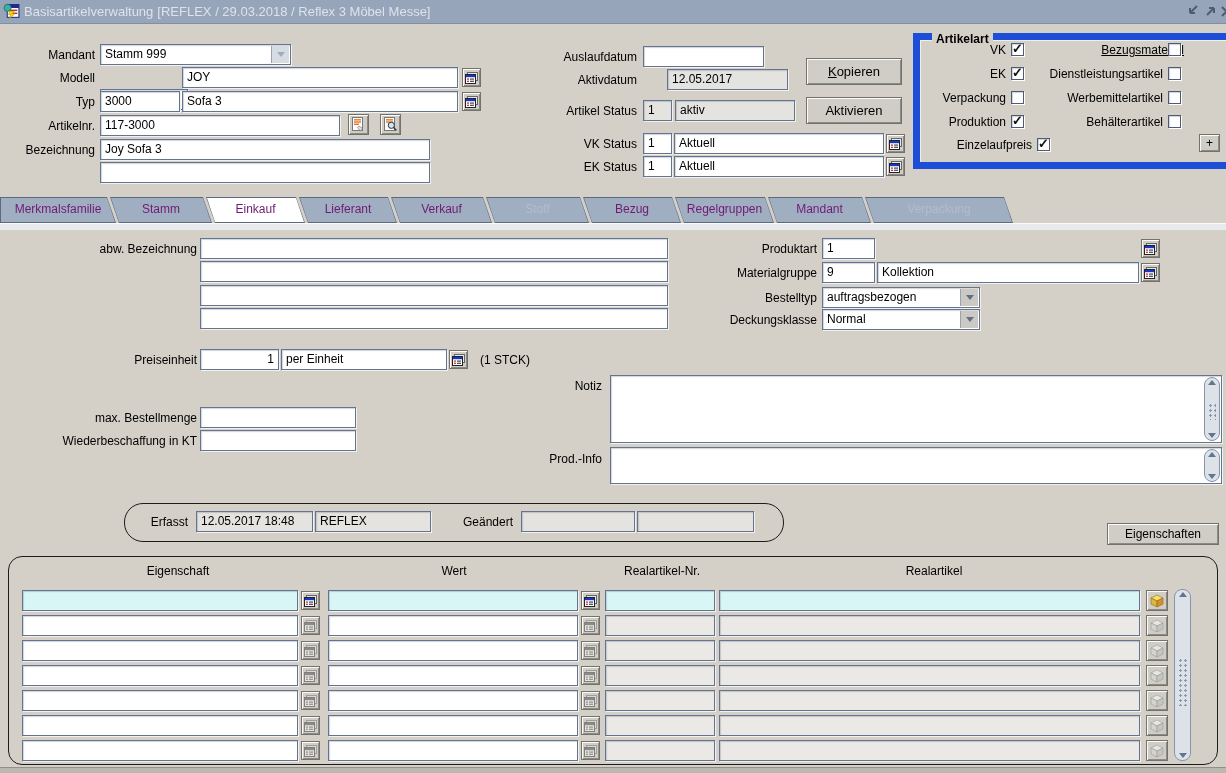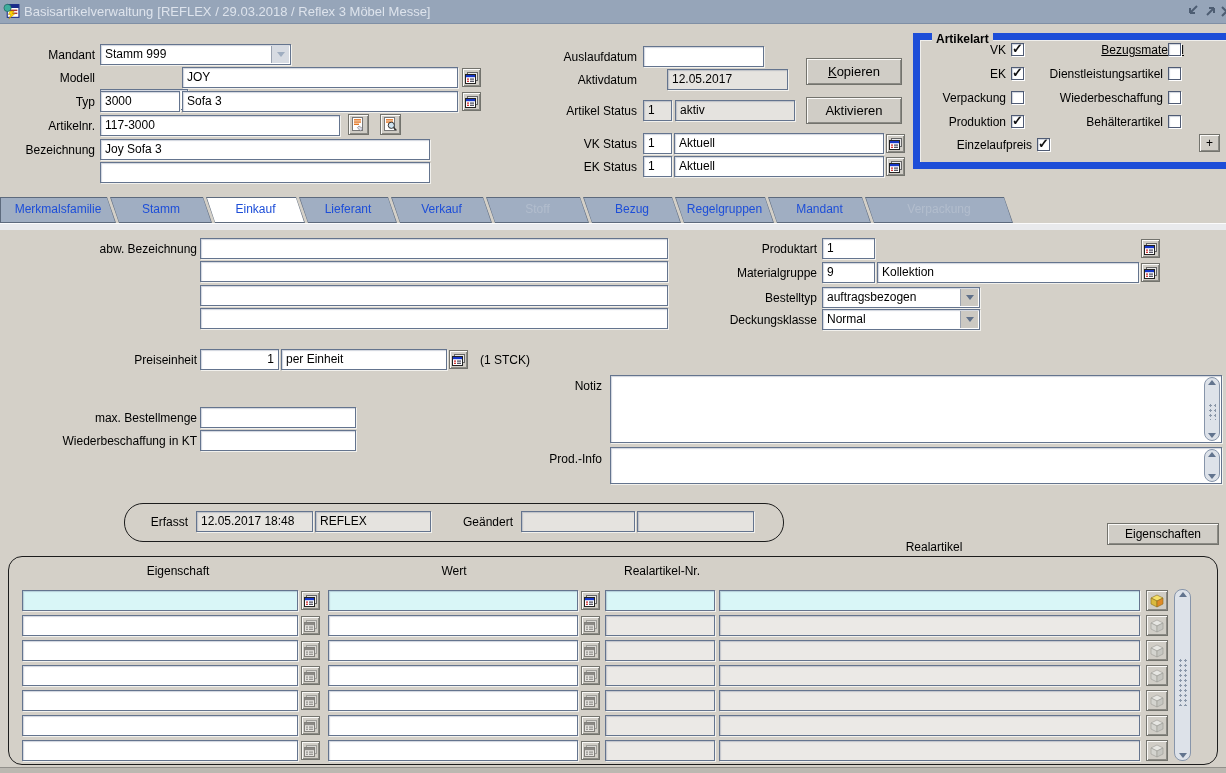--- a/index.html
+++ b/index.html
@@ -55,21 +55,21 @@
 
   
   .tabbar{position:absolute;left:0;top:197px;width:1226px;height:26px;}
   .tab{position:absolute;top:0;height:26px;}
   .tab .shape{position:absolute;inset:0;background:#5d6a7d;
        clip-path:polygon(0 0,calc(100% - 9px) 0,100% 100%,9px 100%);}
   .tab .face{position:absolute;inset:1px;background:#a0aec2;
        clip-path:polygon(0 0,calc(100% - 8px) 0,100% 100%,8px 100%);}
   .tab.first .shape{clip-path:polygon(0 0,calc(100% - 9px) 0,100% 100%,0 100%);}
   .tab.first .face{clip-path:polygon(0 0,calc(100% - 8px) 0,100% 100%,0 100%);}
-  .tab .tlbl{position:absolute;width:100%;text-align:center;top:5px;color:#1d4ed8;}
+  .tab .tlbl{position:absolute;width:100%;text-align:center;top:5px;color:#701a75;}
   .tab.active .face{background:#ffffff;}
   .tab.disabled .tlbl{color:#b2bdcd;}
   .tab-underline{position:absolute;left:0;top:223px;width:1226px;height:6px;background:#e9eaed;border-top:1px solid #fbfbfc;}
 
   
   .txtarea{position:absolute;background:#fff;border:1px solid #64748e;
        box-shadow:1px 1px 0 #f2f1ed, inset 1px 1px 1px rgba(90,105,135,.28);box-sizing:border-box;}
   .vscroll{position:absolute;background:#dde2e9;border:1px solid #8795aa;border-radius:8px;box-sizing:border-box;}
   .vscroll .up{position:absolute;top:2px;left:0;right:0;display:flex;justify-content:center;}
   .vscroll .dn{position:absolute;bottom:2px;left:0;right:0;display:flex;justify-content:center;}
@@ -235,21 +235,21 @@
   <span class="chk" style="left:1011px;top:91px;"></span>
   <div class="lbl" style="left:926px;top:115px;width:80px;">Produktion</div>
   <span class="chk checked" style="left:1011px;top:115px;"></span>
   <div class="lbl" style="left:916px;top:138px;width:116px;">Einzelaufpreis</div>
   <span class="chk checked" style="left:1037px;top:138px;"></span>
 
   <div class="lbl" style="left:1023px;top:43px;width:161px;text-decoration:underline;">Bezugsmaterial</div>
   <span class="chk" style="left:1168px;top:43px;"></span>
   <div class="lbl" style="left:1023px;top:67px;width:140px;">Dienstleistungsartikel</div>
   <span class="chk" style="left:1168px;top:67px;"></span>
-  <div class="lbl" style="left:1023px;top:91px;width:140px;">Wiederbeschaffung</div>
+  <div class="lbl" style="left:1023px;top:91px;width:140px;">Werbemittelartikel</div>
   <span class="chk" style="left:1168px;top:91px;"></span>
   <div class="lbl" style="left:1023px;top:115px;width:140px;">Behälterartikel</div>
   <span class="chk" style="left:1168px;top:115px;"></span>
   <button class="push-btn" style="left:1199px;top:134px;width:21px;height:18px;font-size:12px;">
     <span class="bt">+</span>
   </button>
 
   <div class="tabbar">
     <div class="tab first" style="left:0;width:116px;">
         <div class="shape"></div>
@@ -408,21 +408,21 @@
   <div class="fld dis" style="left:637px;top:511px;width:117px;"></div>
 
   <button class="push-btn" style="left:1107px;top:523px;width:112px;height:22px;font-size:12px;">
     <span class="bt">Eigenschaften</span>
   </button>
 
   <div class="roundframe" style="left:8px;top:556px;width:1210px;height:209px;border-radius:14px;"></div>
   <div class="thead" style="left:108px;top:564px;width:140px;">Eigenschaft</div>
   <div class="thead" style="left:404px;top:564px;width:100px;">Wert</div>
   <div class="thead" style="left:592px;top:564px;width:140px;">Realartikel-Nr.</div>
-  <div class="thead" style="left:874px;top:540px;width:120px;">Realartikel</div>
+  <div class="thead" style="left:874px;top:564px;width:120px;">Realartikel</div>
 
   <div class="trow" style="top:590px;">
     <div class="fld cyan" style="left:22px;top:0;width:276px;"></div>
     <button class="lov" style="left:301px;top:1px;">
         <svg width="13" height="12" viewBox="0 0 13 12">
           <rect x="2.5" y="0.5" width="10" height="8" fill="#e8e8e8" stroke="#666"></rect>
           <rect x="0.5" y="2.5" width="10" height="9" fill="#fff" stroke="#222"></rect>
           <rect x="1" y="3" width="9" height="2.2" fill="#1536c8"></rect>
           <rect x="2" y="6.5" width="2" height="1.2" fill="#c22"></rect>
           <rect x="5" y="6.5" width="4" height="1.2" fill="#445"></rect>

